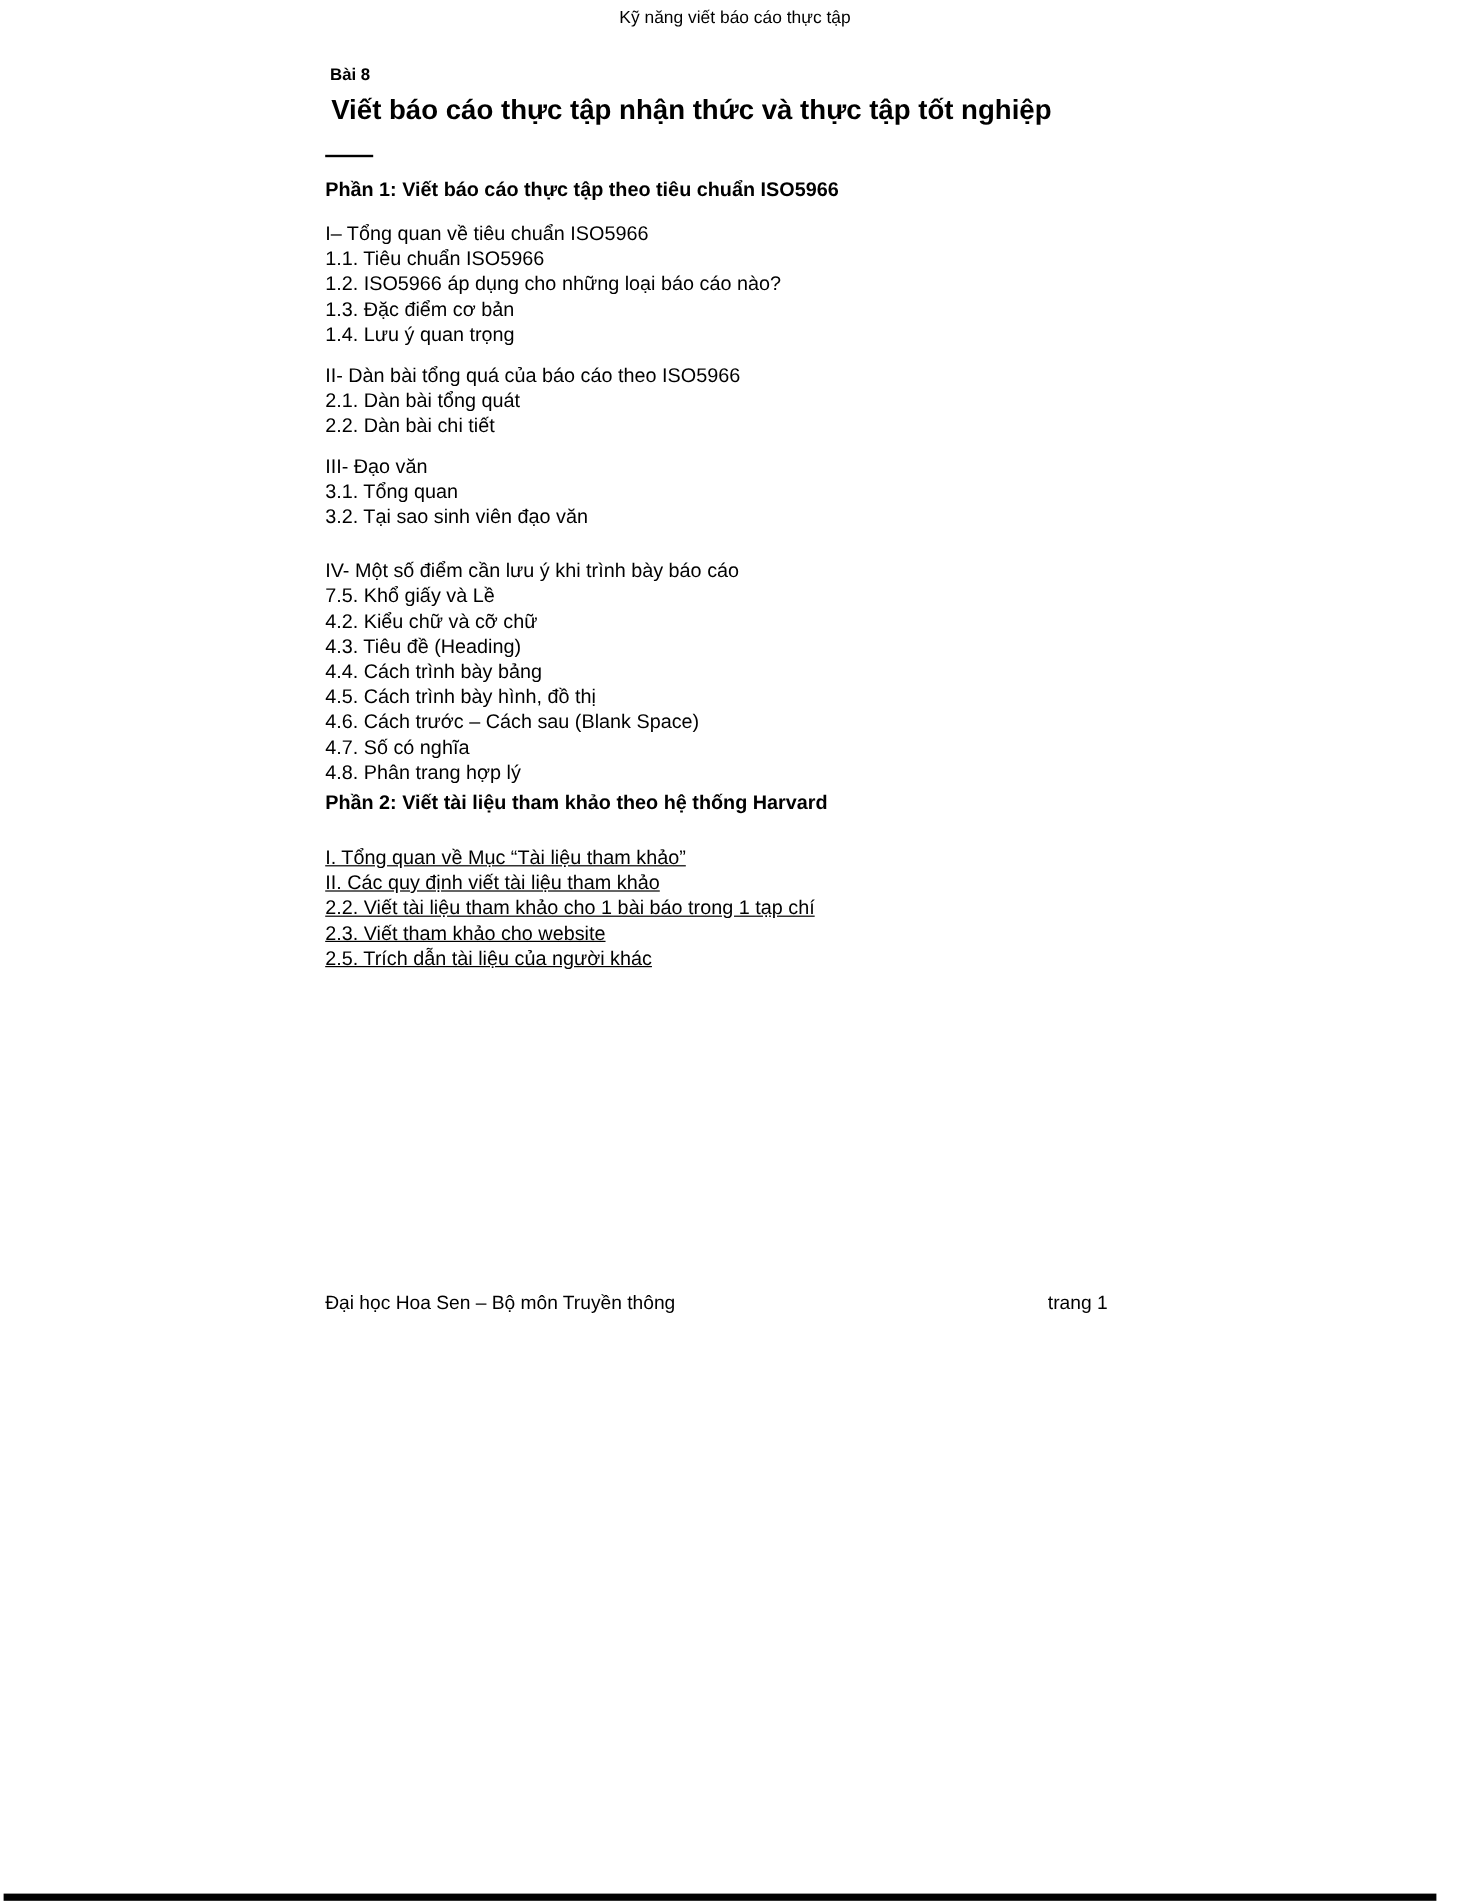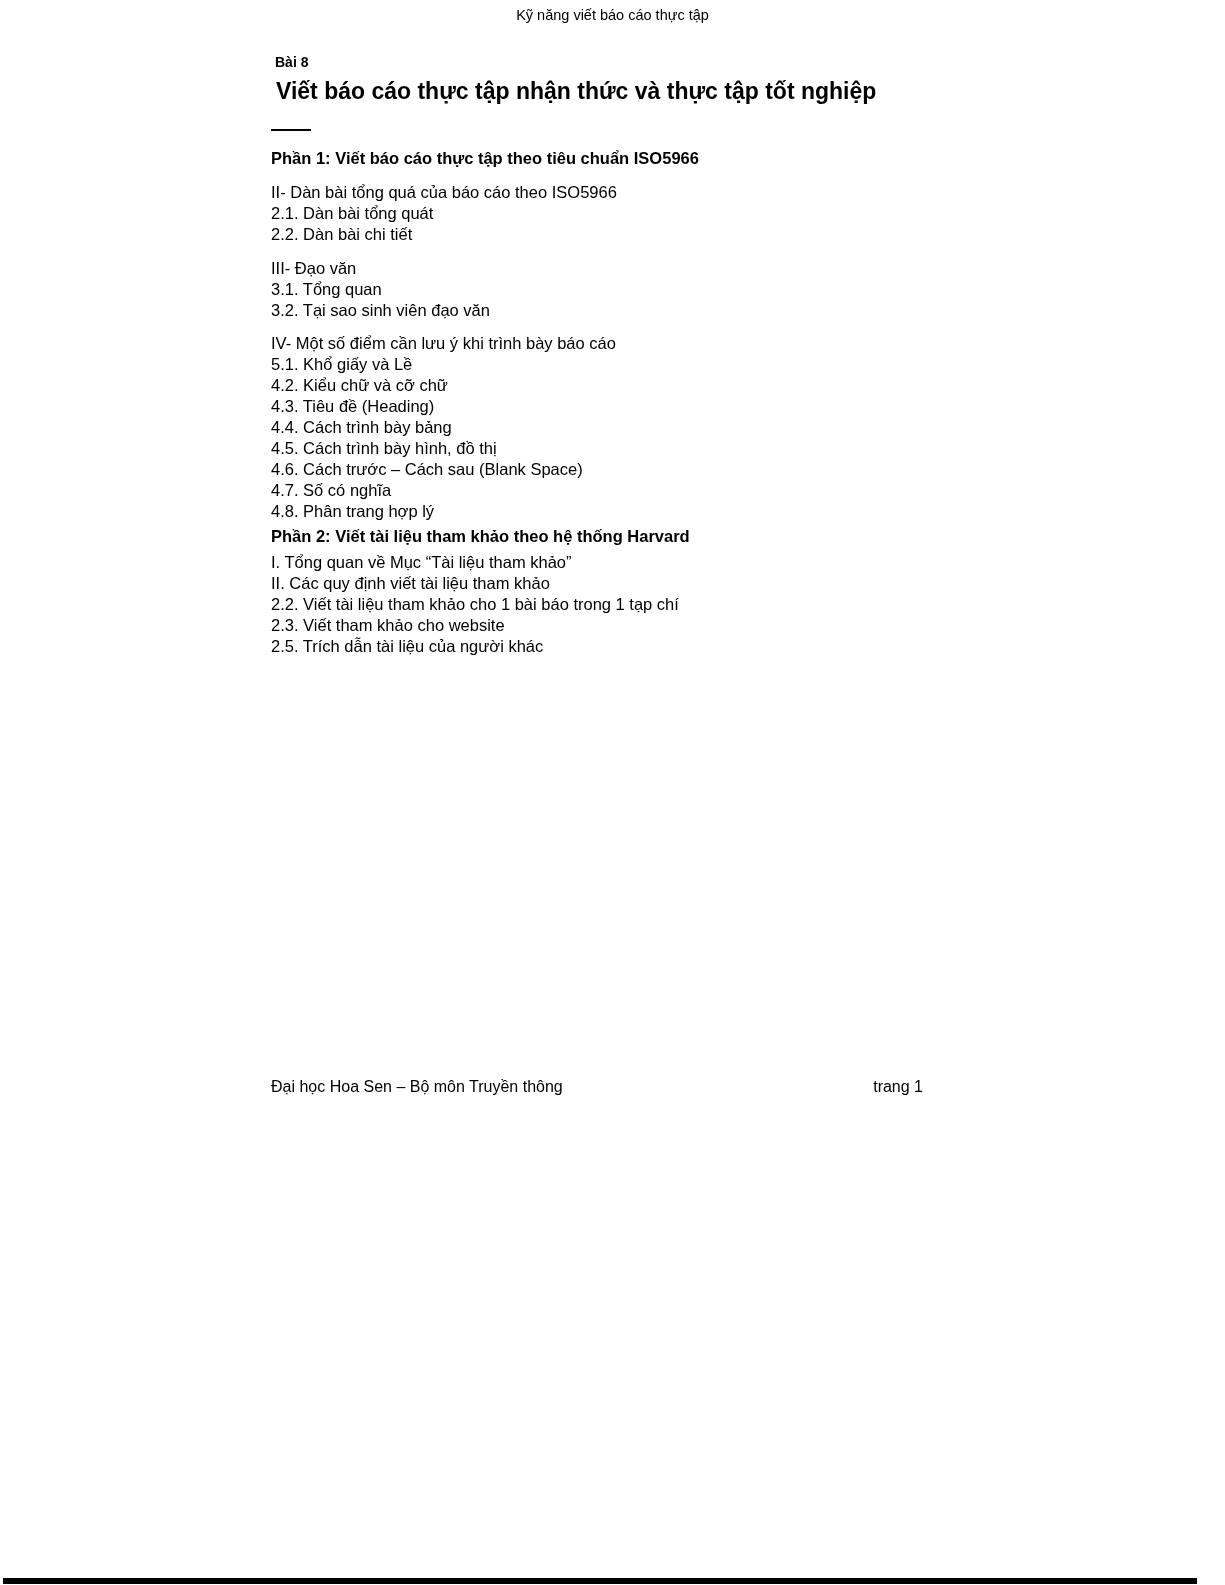--- a/index.html
+++ b/index.html
@@ -60,22 +60,22 @@
   .group { margin: 0; }
   .group p {
     margin: 0;
     font-size: 16.5px;
     line-height: 21px;
     white-space: nowrap;
   }
   .g1 { margin-top: 16px; }
   .g2 { margin-top: 13px; }
   .g3 { margin-top: 13px; }
-  .g4 { margin-top: 12px; }
-  .g5 { margin-top: 5px; }
+  .g4 { margin-top: 24px; }
+  .g5 { margin-top: 25px; text-decoration: underline; }
   .page-footer {
     position: absolute;
     left: 271px;
     top: 1076px;
     width: 652px;
     display: flex;
     justify-content: space-between;
     font-size: 16px;
     line-height: 21px;
   }
@@ -94,36 +94,43 @@
 <div class="running-header">Kỹ năng viết báo cáo thực tập</div>
 
 <div class="content">
   <p class="lesson">Bài 8</p>
   <h1 class="doc-title">Viết báo cáo thực tập nhận thức và thực tập tốt nghiệp</h1>
   <div class="rule"></div>
 
 
   <p class="h-bold part1-heading">Phần 1: Viết báo cáo thực tập theo tiêu chuẩn ISO5966</p>
 
+  <div class="group g1">
+    <p>I– Tổng quan về tiêu chuẩn ISO5966</p>
+    <p>1.1. Tiêu chuẩn ISO5966</p>
+    <p>1.2. ISO5966 áp dụng cho những loại báo cáo nào?</p>
+    <p>1.3. Đặc điểm cơ bản</p>
+    <p>1.4. Lưu ý quan trọng</p>
+  </div>
 
   <div class="group g2">
     <p>II- Dàn bài tổng quá của báo cáo theo ISO5966</p>
     <p>2.1. Dàn bài tổng quát</p>
     <p>2.2. Dàn bài chi tiết</p>
   </div>
 
   <div class="group g3">
     <p>III- Đạo văn</p>
     <p>3.1. Tổng quan</p>
     <p>3.2. Tại sao sinh viên đạo văn</p>
   </div>
 
   <div class="group g4">
     <p>IV- Một số điểm cần lưu ý khi trình bày báo cáo</p>
-    <p>5.1. Khổ giấy và Lề</p>
+    <p>7.5. Khổ giấy và Lề</p>
     <p>4.2. Kiểu chữ và cỡ chữ</p>
     <p>4.3. Tiêu đề (Heading)</p>
     <p>4.4. Cách trình bày bảng</p>
     <p>4.5. Cách trình bày hình, đồ thị</p>
     <p>4.6. Cách trước – Cách sau (Blank Space)</p>
     <p>4.7. Số có nghĩa</p>
     <p>4.8. Phân trang hợp lý</p>
   </div>
 
   <p class="h-bold part2-heading">Phần 2: Viết tài liệu tham khảo theo hệ thống Harvard</p>

